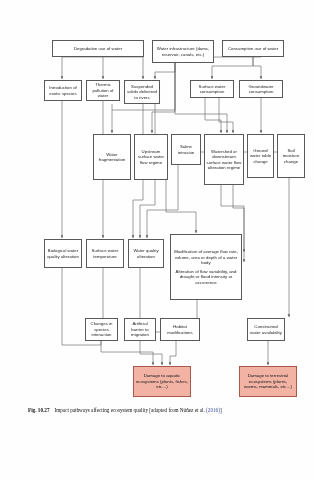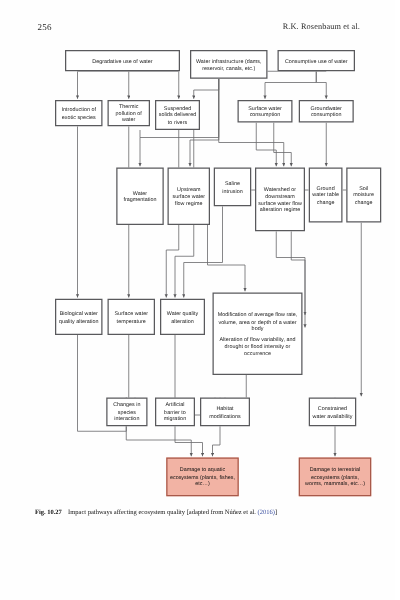--- a/index.html
+++ b/index.html
@@ -97,24 +97,20 @@
   }
   .caption .figlabel { font-weight: bold; }
   .caption .gap { display: inline-block; width: 5px; }
   .caption .cite { color: #3a4fa0; }
 </style>
 </head>
 <body>
 
 <div class="page">
 
-  <div class="runhead">
-    <div class="folio">256</div>
-    <div class="runhead-authors">R.K. Rosenbaum et al.</div>
-  </div>
 
   <div class="figure">
 
     <svg class="wires" viewBox="0 0 316 480" xmlns="http://www.w3.org/2000/svg">
       <defs>
         <marker id="ah" markerWidth="5" markerHeight="5" refX="4.1" refY="2" orient="auto">
           <path d="M0,0 L4.2,2 L0,4 z" fill="#5c5c5f"></path>
         </marker>
         <marker id="ahl" markerWidth="5" markerHeight="5" refX="4.1" refY="2" orient="auto">
           <path d="M0,0 L4.2,2 L0,4 z" fill="#5c5c5f"></path>

